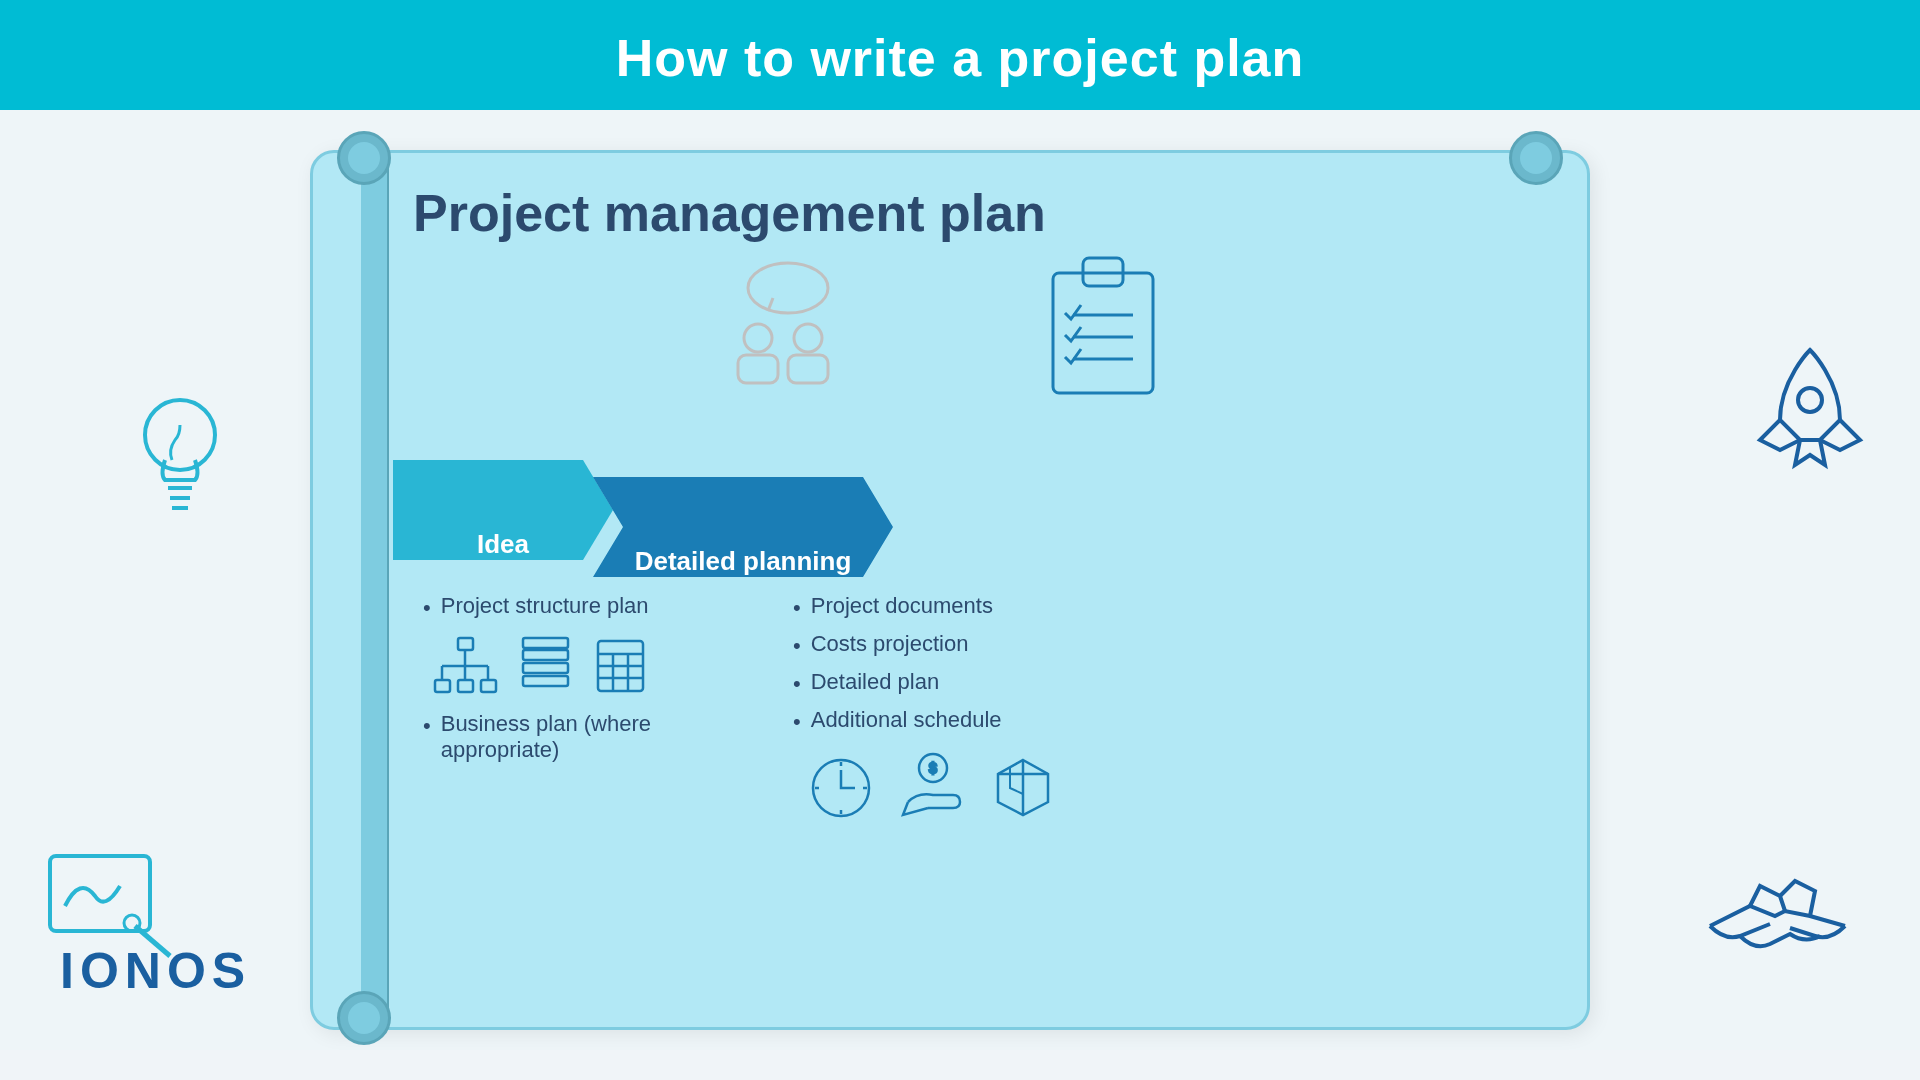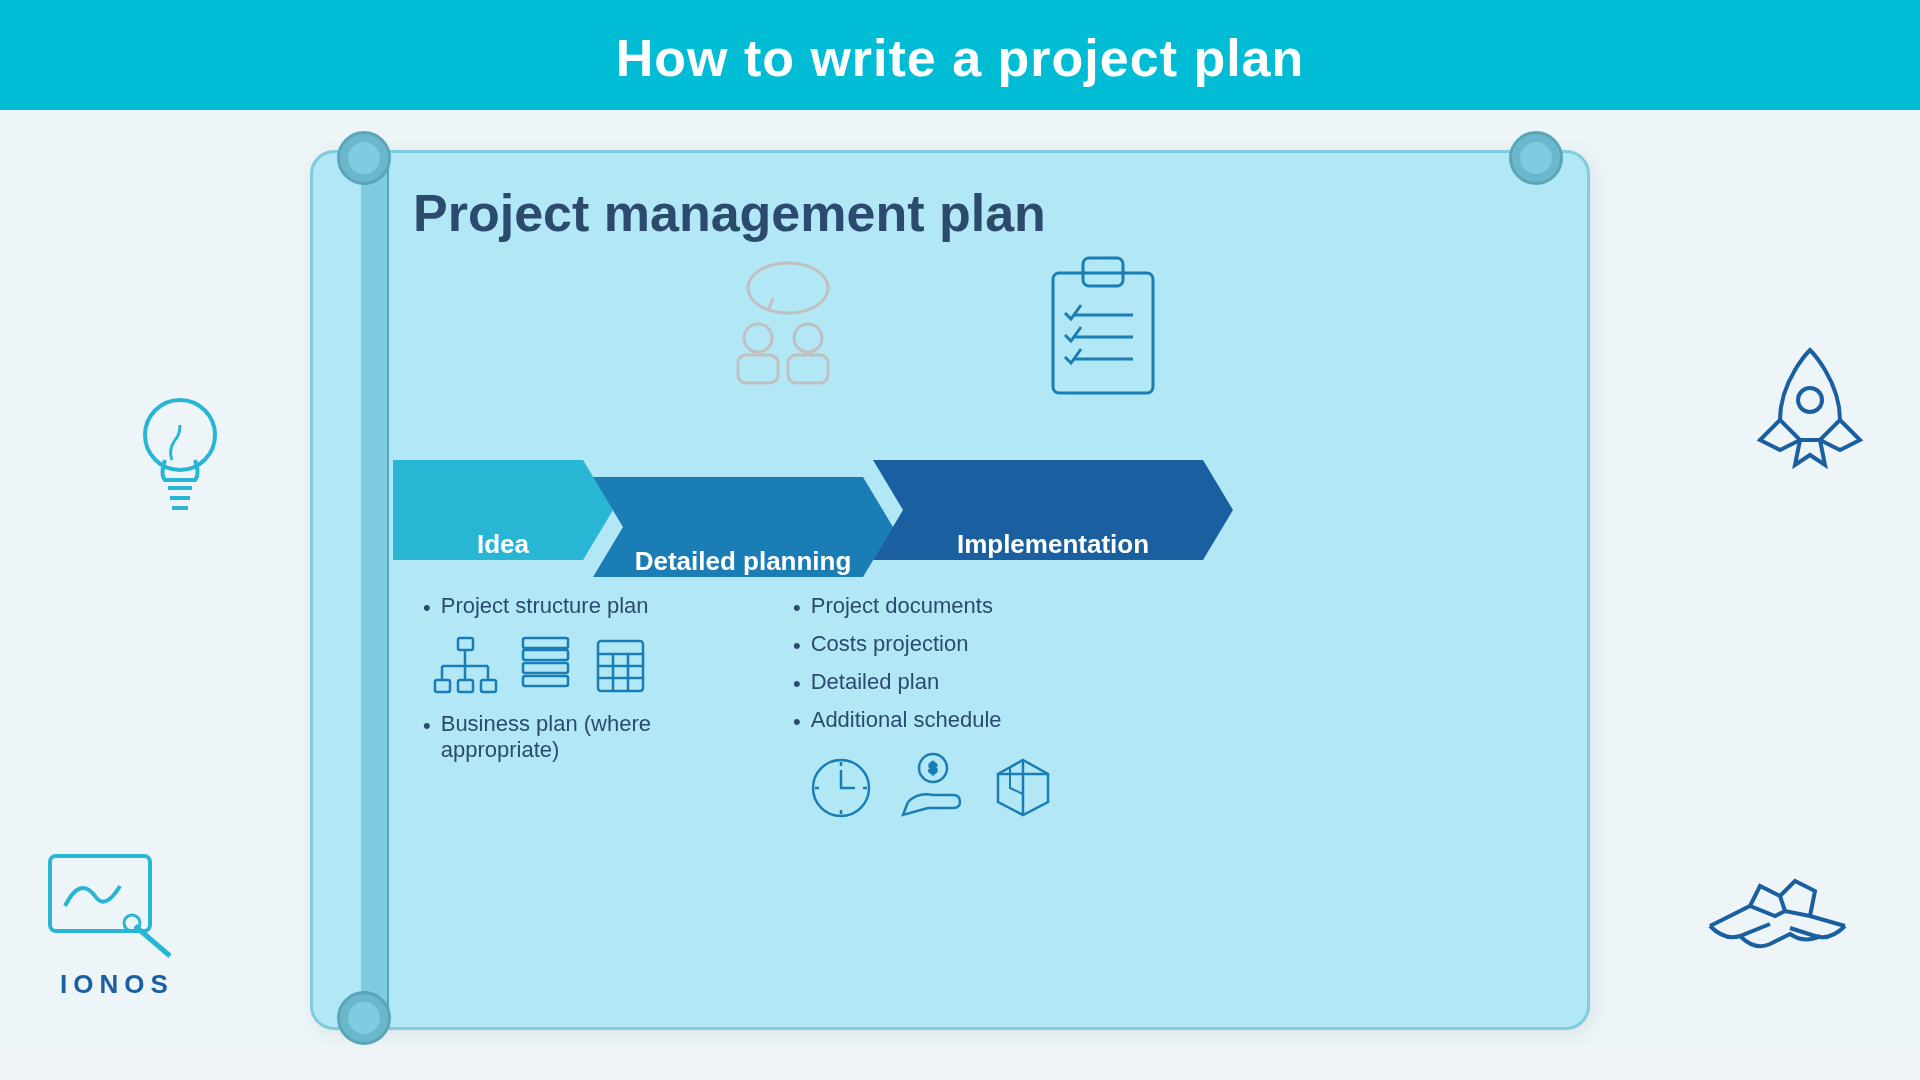--- a/index.html
+++ b/index.html
@@ -211,21 +211,21 @@
     .lightbulb-icon { left: 120px; top: 270px; }
     .rocket-icon { right: 0; top: 230px; }
     .painting-icon { left: 30px; bottom: 120px; }
     .handshake-icon { right: 30px; bottom: 120px; }
 
     
     .ionos-logo {
       position: absolute;
       bottom: 50px;
       left: 60px;
-      font-size: 26px;
+      font-size: 50px;
       font-weight: 800;
       color: #1a5fa0;
       letter-spacing: 6px;
       z-index: 10;
     }
 
     
     .scroll-curl-bl {
       position: absolute;
       left: 24px;
@@ -340,23 +340,20 @@
       </svg>
     </div>
 
     <div class="arrows-row">
       <div class="arrow-chevron arrow-idea">
         <span class="arrow-text">Idea</span>
       </div>
       <div class="arrow-chevron arrow-detailed">
         <span class="arrow-text">Detailed planning</span>
       </div>
-      <div class="arrow-chevron arrow-implementation">
-        <span class="arrow-text">Implementation</span>
-      </div>
     </div>
 
     <div class="bullet-section">
 
       <div class="bullet-col" style="flex:0 0 360px;">
         <div class="bullet-item">
           <span class="bullet-dot">•</span>
           <span>Project structure plan</span>
         </div>
 

